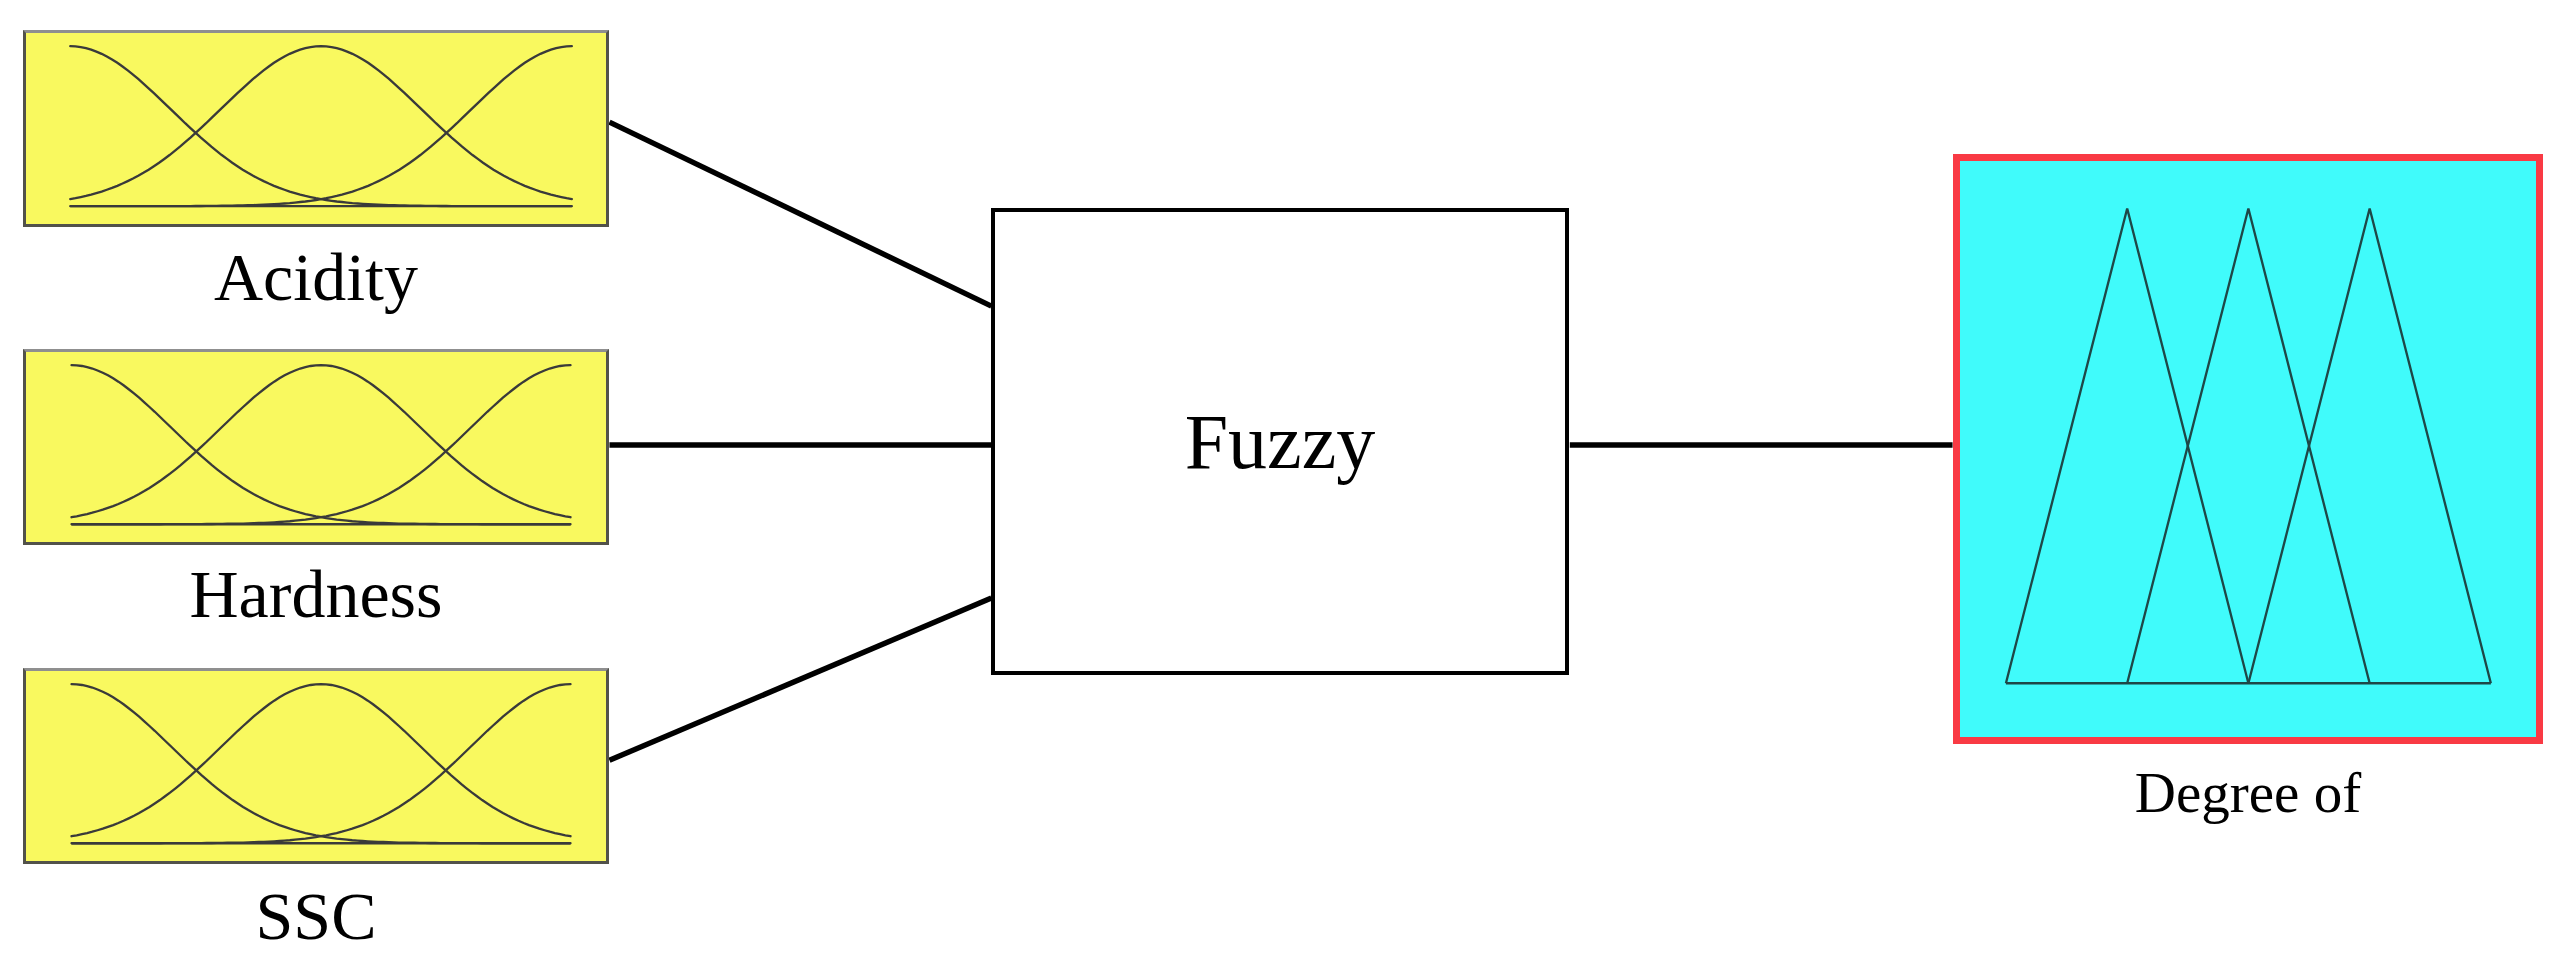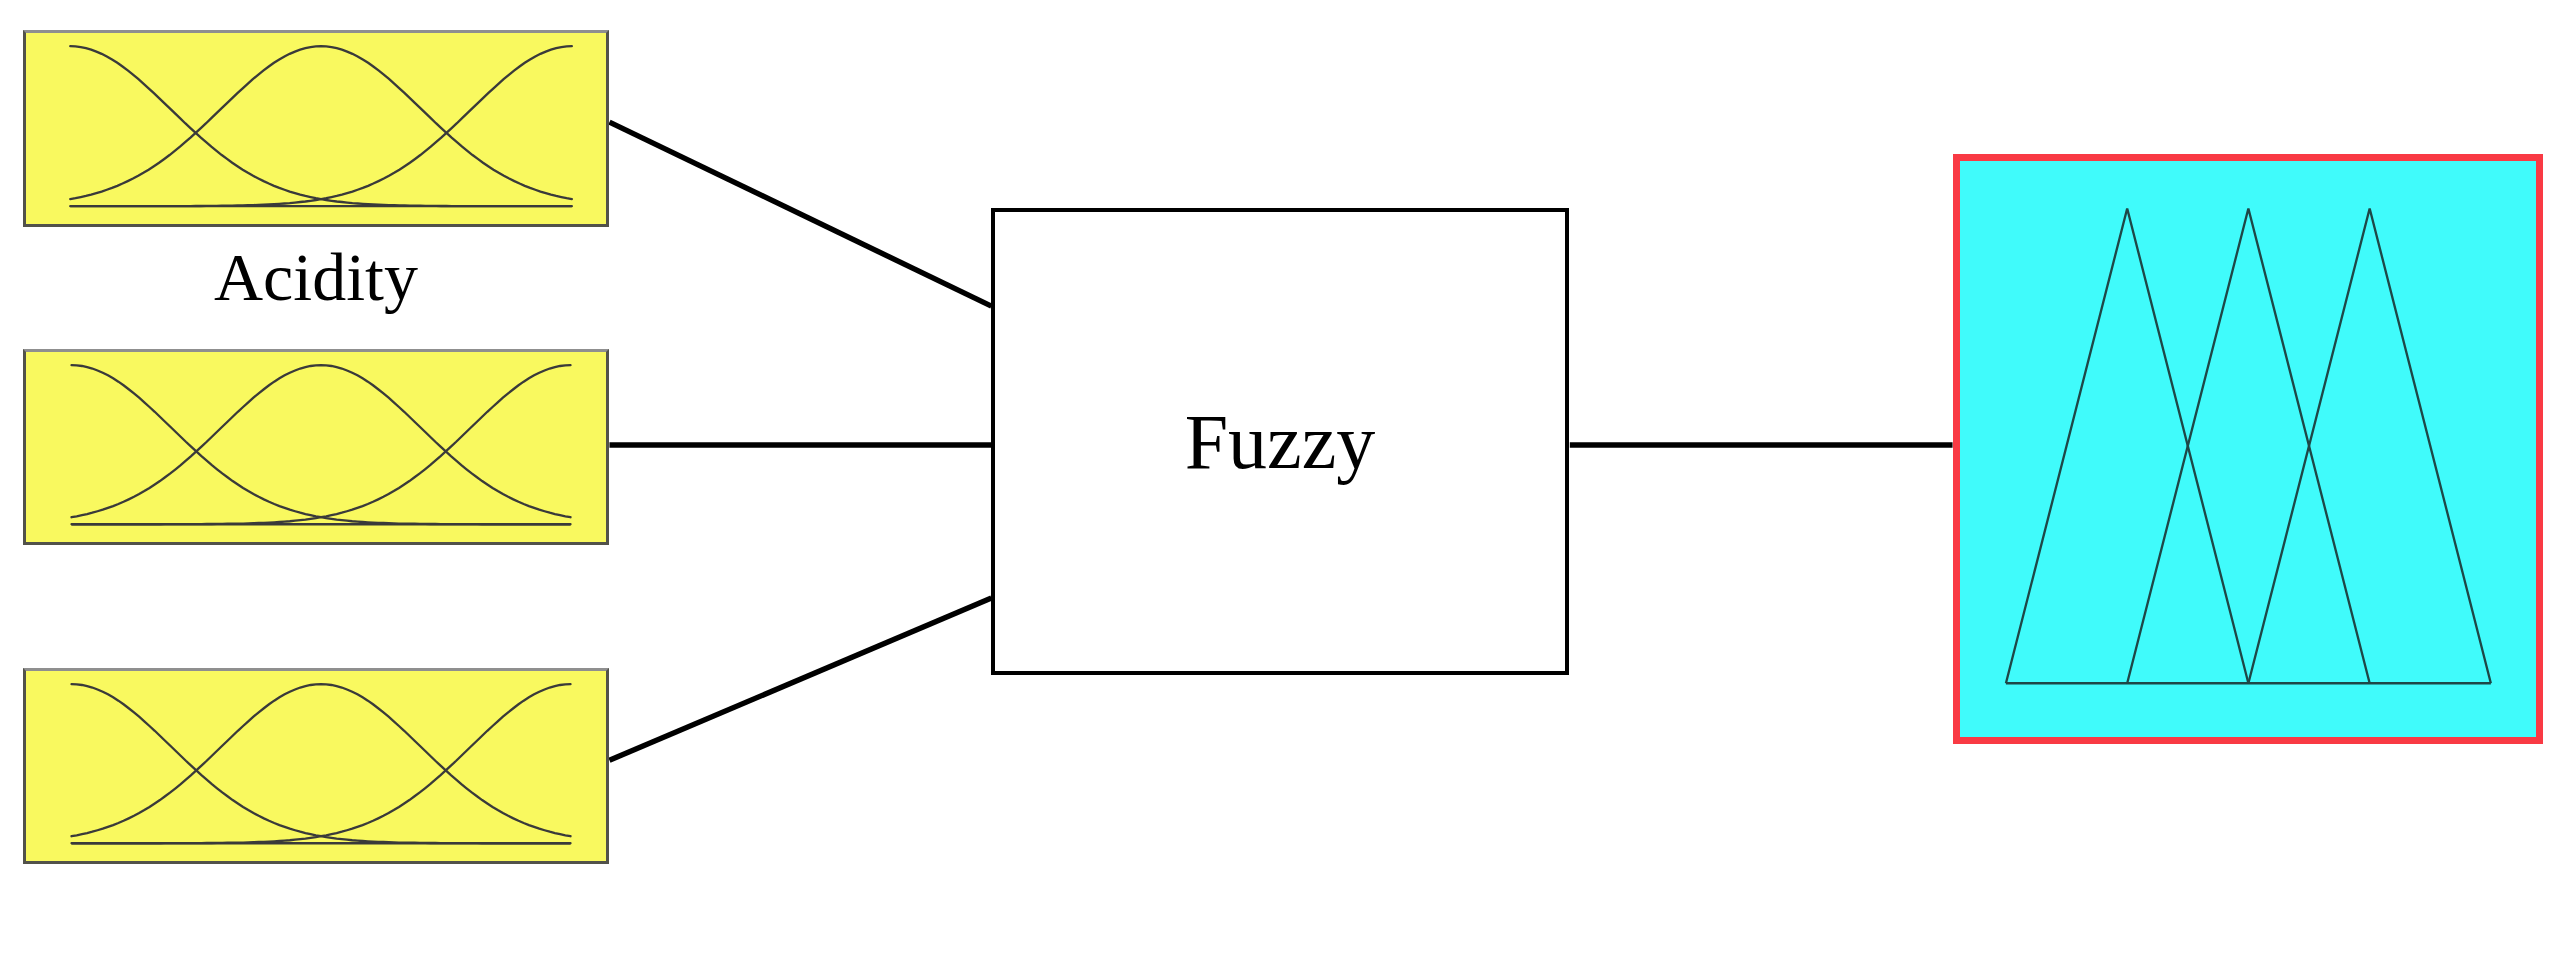--- a/index.html
+++ b/index.html
@@ -73,39 +73,42 @@
   <div class="input-label" id="label-acidity">Acidity</div>
 
   <div class="mf-box input-box" id="box-hardness">
     <svg viewBox="0 0 747 246">
         <line x1="57" y1="223" x2="703" y2="223" stroke="#3a3a3a" stroke-width="3"></line>
         <path d="M57.0 17.0 L63.7 17.3 L70.5 18.1 L77.2 19.5 L83.9 21.4 L90.6 23.9 L97.4 26.8 L104.1 30.2 L110.8 34.1 L117.6 38.4 L124.3 43.1 L131.0 48.2 L137.8 53.5 L144.5 59.2 L151.2 65.1 L157.9 71.2 L164.7 77.4 L171.4 83.8 L178.1 90.3 L184.9 96.8 L191.6 103.3 L198.3 109.7 L205.0 116.2 L211.8 122.5 L218.5 128.7 L225.2 134.8 L232.0 140.6 L238.7 146.4 L245.4 151.9 L252.1 157.2 L258.9 162.2 L265.6 167.1 L272.3 171.6 L279.1 176.0 L285.8 180.1 L292.5 183.9 L299.3 187.5 L306.0 190.8 L312.7 193.9 L319.4 196.8 L326.2 199.5 L332.9 201.9 L339.6 204.2 L346.4 206.2 L353.1 208.1 L359.8 209.8 L366.5 211.3 L373.3 212.7 L380.0 213.9 L386.7 215.1 L393.5 216.1 L400.2 217.0 L406.9 217.7 L413.6 218.4 L420.4 219.1 L427.1 219.6 L433.8 220.1 L440.6 220.5 L447.3 220.9 L454.0 221.2 L460.8 221.4 L467.5 221.7 L474.2 221.9 L480.9 222.1 L487.7 222.2 L494.4 222.3 L501.1 222.4 L507.9 222.5 L514.6 222.6 L521.3 222.7 L528.0 222.7 L534.8 222.8 L541.5 222.8 L548.2 222.9 L555.0 222.9 L561.7 222.9 L568.4 222.9 L575.1 222.9 L581.9 222.9 L588.6 223.0 L595.3 223.0 L602.1 223.0 L608.8 223.0 L615.5 223.0 L622.3 223.0 L629.0 223.0 L635.7 223.0 L642.4 223.0 L649.2 223.0 L655.9 223.0 L662.6 223.0 L669.4 223.0 L676.1 223.0 L682.8 223.0 L689.5 223.0 L696.3 223.0 L703.0 223.0 " fill="none" stroke="#3a3a3a" stroke-width="3" stroke-linecap="round"></path>
         <path d="M57.0 213.9 L63.7 212.7 L70.5 211.3 L77.2 209.8 L83.9 208.1 L90.6 206.2 L97.4 204.2 L104.1 201.9 L110.8 199.5 L117.6 196.8 L124.3 193.9 L131.0 190.8 L137.8 187.5 L144.5 183.9 L151.2 180.1 L157.9 176.0 L164.7 171.6 L171.4 167.1 L178.1 162.2 L184.9 157.2 L191.6 151.9 L198.3 146.4 L205.0 140.6 L211.8 134.8 L218.5 128.7 L225.2 122.5 L232.0 116.2 L238.7 109.7 L245.4 103.3 L252.1 96.8 L258.9 90.3 L265.6 83.8 L272.3 77.4 L279.1 71.2 L285.8 65.1 L292.5 59.2 L299.3 53.5 L306.0 48.2 L312.7 43.1 L319.4 38.4 L326.2 34.1 L332.9 30.2 L339.6 26.8 L346.4 23.9 L353.1 21.4 L359.8 19.5 L366.5 18.1 L373.3 17.3 L380.0 17.0 L386.7 17.3 L393.5 18.1 L400.2 19.5 L406.9 21.4 L413.6 23.9 L420.4 26.8 L427.1 30.2 L433.8 34.1 L440.6 38.4 L447.3 43.1 L454.0 48.2 L460.8 53.5 L467.5 59.2 L474.2 65.1 L480.9 71.2 L487.7 77.4 L494.4 83.8 L501.1 90.3 L507.9 96.8 L514.6 103.3 L521.3 109.7 L528.0 116.2 L534.8 122.5 L541.5 128.7 L548.2 134.8 L555.0 140.6 L561.7 146.4 L568.4 151.9 L575.1 157.2 L581.9 162.2 L588.6 167.1 L595.3 171.6 L602.1 176.0 L608.8 180.1 L615.5 183.9 L622.3 187.5 L629.0 190.8 L635.7 193.9 L642.4 196.8 L649.2 199.5 L655.9 201.9 L662.6 204.2 L669.4 206.2 L676.1 208.1 L682.8 209.8 L689.5 211.3 L696.3 212.7 L703.0 213.9 " fill="none" stroke="#3a3a3a" stroke-width="3" stroke-linecap="round"></path>
         <path d="M57.0 223.0 L63.7 223.0 L70.5 223.0 L77.2 223.0 L83.9 223.0 L90.6 223.0 L97.4 223.0 L104.1 223.0 L110.8 223.0 L117.6 223.0 L124.3 223.0 L131.0 223.0 L137.8 223.0 L144.5 223.0 L151.2 223.0 L157.9 223.0 L164.7 223.0 L171.4 223.0 L178.1 222.9 L184.9 222.9 L191.6 222.9 L198.3 222.9 L205.0 222.9 L211.8 222.9 L218.5 222.8 L225.2 222.8 L232.0 222.7 L238.7 222.7 L245.4 222.6 L252.1 222.5 L258.9 222.4 L265.6 222.3 L272.3 222.2 L279.1 222.1 L285.8 221.9 L292.5 221.7 L299.3 221.4 L306.0 221.2 L312.7 220.9 L319.4 220.5 L326.2 220.1 L332.9 219.6 L339.6 219.1 L346.4 218.4 L353.1 217.7 L359.8 217.0 L366.5 216.1 L373.3 215.1 L380.0 213.9 L386.7 212.7 L393.5 211.3 L400.2 209.8 L406.9 208.1 L413.6 206.2 L420.4 204.2 L427.1 201.9 L433.8 199.5 L440.6 196.8 L447.3 193.9 L454.0 190.8 L460.8 187.5 L467.5 183.9 L474.2 180.1 L480.9 176.0 L487.7 171.6 L494.4 167.1 L501.1 162.2 L507.9 157.2 L514.6 151.9 L521.3 146.4 L528.0 140.6 L534.8 134.8 L541.5 128.7 L548.2 122.5 L555.0 116.2 L561.7 109.7 L568.4 103.3 L575.1 96.8 L581.9 90.3 L588.6 83.8 L595.3 77.4 L602.1 71.2 L608.8 65.1 L615.5 59.2 L622.3 53.5 L629.0 48.2 L635.7 43.1 L642.4 38.4 L649.2 34.1 L655.9 30.2 L662.6 26.8 L669.4 23.9 L676.1 21.4 L682.8 19.5 L689.5 18.1 L696.3 17.3 L703.0 17.0 " fill="none" stroke="#3a3a3a" stroke-width="3" stroke-linecap="round"></path>
       </svg>
   </div>
+  <div class="input-label" id="label-hardness">Hardness</div>
 
   <div class="mf-box input-box" id="box-ssc">
     <svg viewBox="0 0 747 246">
         <line x1="57" y1="223" x2="703" y2="223" stroke="#3a3a3a" stroke-width="3"></line>
         <path d="M57.0 17.0 L63.7 17.3 L70.5 18.1 L77.2 19.5 L83.9 21.4 L90.6 23.9 L97.4 26.8 L104.1 30.2 L110.8 34.1 L117.6 38.4 L124.3 43.1 L131.0 48.2 L137.8 53.5 L144.5 59.2 L151.2 65.1 L157.9 71.2 L164.7 77.4 L171.4 83.8 L178.1 90.3 L184.9 96.8 L191.6 103.3 L198.3 109.7 L205.0 116.2 L211.8 122.5 L218.5 128.7 L225.2 134.8 L232.0 140.6 L238.7 146.4 L245.4 151.9 L252.1 157.2 L258.9 162.2 L265.6 167.1 L272.3 171.6 L279.1 176.0 L285.8 180.1 L292.5 183.9 L299.3 187.5 L306.0 190.8 L312.7 193.9 L319.4 196.8 L326.2 199.5 L332.9 201.9 L339.6 204.2 L346.4 206.2 L353.1 208.1 L359.8 209.8 L366.5 211.3 L373.3 212.7 L380.0 213.9 L386.7 215.1 L393.5 216.1 L400.2 217.0 L406.9 217.7 L413.6 218.4 L420.4 219.1 L427.1 219.6 L433.8 220.1 L440.6 220.5 L447.3 220.9 L454.0 221.2 L460.8 221.4 L467.5 221.7 L474.2 221.9 L480.9 222.1 L487.7 222.2 L494.4 222.3 L501.1 222.4 L507.9 222.5 L514.6 222.6 L521.3 222.7 L528.0 222.7 L534.8 222.8 L541.5 222.8 L548.2 222.9 L555.0 222.9 L561.7 222.9 L568.4 222.9 L575.1 222.9 L581.9 222.9 L588.6 223.0 L595.3 223.0 L602.1 223.0 L608.8 223.0 L615.5 223.0 L622.3 223.0 L629.0 223.0 L635.7 223.0 L642.4 223.0 L649.2 223.0 L655.9 223.0 L662.6 223.0 L669.4 223.0 L676.1 223.0 L682.8 223.0 L689.5 223.0 L696.3 223.0 L703.0 223.0 " fill="none" stroke="#3a3a3a" stroke-width="3" stroke-linecap="round"></path>
         <path d="M57.0 213.9 L63.7 212.7 L70.5 211.3 L77.2 209.8 L83.9 208.1 L90.6 206.2 L97.4 204.2 L104.1 201.9 L110.8 199.5 L117.6 196.8 L124.3 193.9 L131.0 190.8 L137.8 187.5 L144.5 183.9 L151.2 180.1 L157.9 176.0 L164.7 171.6 L171.4 167.1 L178.1 162.2 L184.9 157.2 L191.6 151.9 L198.3 146.4 L205.0 140.6 L211.8 134.8 L218.5 128.7 L225.2 122.5 L232.0 116.2 L238.7 109.7 L245.4 103.3 L252.1 96.8 L258.9 90.3 L265.6 83.8 L272.3 77.4 L279.1 71.2 L285.8 65.1 L292.5 59.2 L299.3 53.5 L306.0 48.2 L312.7 43.1 L319.4 38.4 L326.2 34.1 L332.9 30.2 L339.6 26.8 L346.4 23.9 L353.1 21.4 L359.8 19.5 L366.5 18.1 L373.3 17.3 L380.0 17.0 L386.7 17.3 L393.5 18.1 L400.2 19.5 L406.9 21.4 L413.6 23.9 L420.4 26.8 L427.1 30.2 L433.8 34.1 L440.6 38.4 L447.3 43.1 L454.0 48.2 L460.8 53.5 L467.5 59.2 L474.2 65.1 L480.9 71.2 L487.7 77.4 L494.4 83.8 L501.1 90.3 L507.9 96.8 L514.6 103.3 L521.3 109.7 L528.0 116.2 L534.8 122.5 L541.5 128.7 L548.2 134.8 L555.0 140.6 L561.7 146.4 L568.4 151.9 L575.1 157.2 L581.9 162.2 L588.6 167.1 L595.3 171.6 L602.1 176.0 L608.8 180.1 L615.5 183.9 L622.3 187.5 L629.0 190.8 L635.7 193.9 L642.4 196.8 L649.2 199.5 L655.9 201.9 L662.6 204.2 L669.4 206.2 L676.1 208.1 L682.8 209.8 L689.5 211.3 L696.3 212.7 L703.0 213.9 " fill="none" stroke="#3a3a3a" stroke-width="3" stroke-linecap="round"></path>
         <path d="M57.0 223.0 L63.7 223.0 L70.5 223.0 L77.2 223.0 L83.9 223.0 L90.6 223.0 L97.4 223.0 L104.1 223.0 L110.8 223.0 L117.6 223.0 L124.3 223.0 L131.0 223.0 L137.8 223.0 L144.5 223.0 L151.2 223.0 L157.9 223.0 L164.7 223.0 L171.4 223.0 L178.1 222.9 L184.9 222.9 L191.6 222.9 L198.3 222.9 L205.0 222.9 L211.8 222.9 L218.5 222.8 L225.2 222.8 L232.0 222.7 L238.7 222.7 L245.4 222.6 L252.1 222.5 L258.9 222.4 L265.6 222.3 L272.3 222.2 L279.1 222.1 L285.8 221.9 L292.5 221.7 L299.3 221.4 L306.0 221.2 L312.7 220.9 L319.4 220.5 L326.2 220.1 L332.9 219.6 L339.6 219.1 L346.4 218.4 L353.1 217.7 L359.8 217.0 L366.5 216.1 L373.3 215.1 L380.0 213.9 L386.7 212.7 L393.5 211.3 L400.2 209.8 L406.9 208.1 L413.6 206.2 L420.4 204.2 L427.1 201.9 L433.8 199.5 L440.6 196.8 L447.3 193.9 L454.0 190.8 L460.8 187.5 L467.5 183.9 L474.2 180.1 L480.9 176.0 L487.7 171.6 L494.4 167.1 L501.1 162.2 L507.9 157.2 L514.6 151.9 L521.3 146.4 L528.0 140.6 L534.8 134.8 L541.5 128.7 L548.2 122.5 L555.0 116.2 L561.7 109.7 L568.4 103.3 L575.1 96.8 L581.9 90.3 L588.6 83.8 L595.3 77.4 L602.1 71.2 L608.8 65.1 L615.5 59.2 L622.3 53.5 L629.0 48.2 L635.7 43.1 L642.4 38.4 L649.2 34.1 L655.9 30.2 L662.6 26.8 L669.4 23.9 L676.1 21.4 L682.8 19.5 L689.5 18.1 L696.3 17.3 L703.0 17.0 " fill="none" stroke="#3a3a3a" stroke-width="3" stroke-linecap="round"></path>
       </svg>
   </div>
+  <div class="input-label" id="label-ssc">SSC</div>
 
   <div class="model-box">
     <div>Fuzzy</div>
   </div>
 
   <div class="mf-box output-box">
     <svg viewBox="0 0 740 740">
         <line x1="59" y1="671" x2="682" y2="671" stroke="#1e4747" stroke-width="3"></line>
         <polyline points="59.0,671 214.8,61 370.5,671" fill="none" stroke="#1e4747" stroke-width="3"></polyline>
         <polyline points="214.8,671 370.5,61 526.3,671" fill="none" stroke="#1e4747" stroke-width="3"></polyline>
         <polyline points="370.5,671 526.3,61 682.0,671" fill="none" stroke="#1e4747" stroke-width="3"></polyline>
       </svg>
   </div>
   <div class="output-label">
+    <div>Degree of</div>
   </div>
 
 </div>
 
 
 </body></html>

